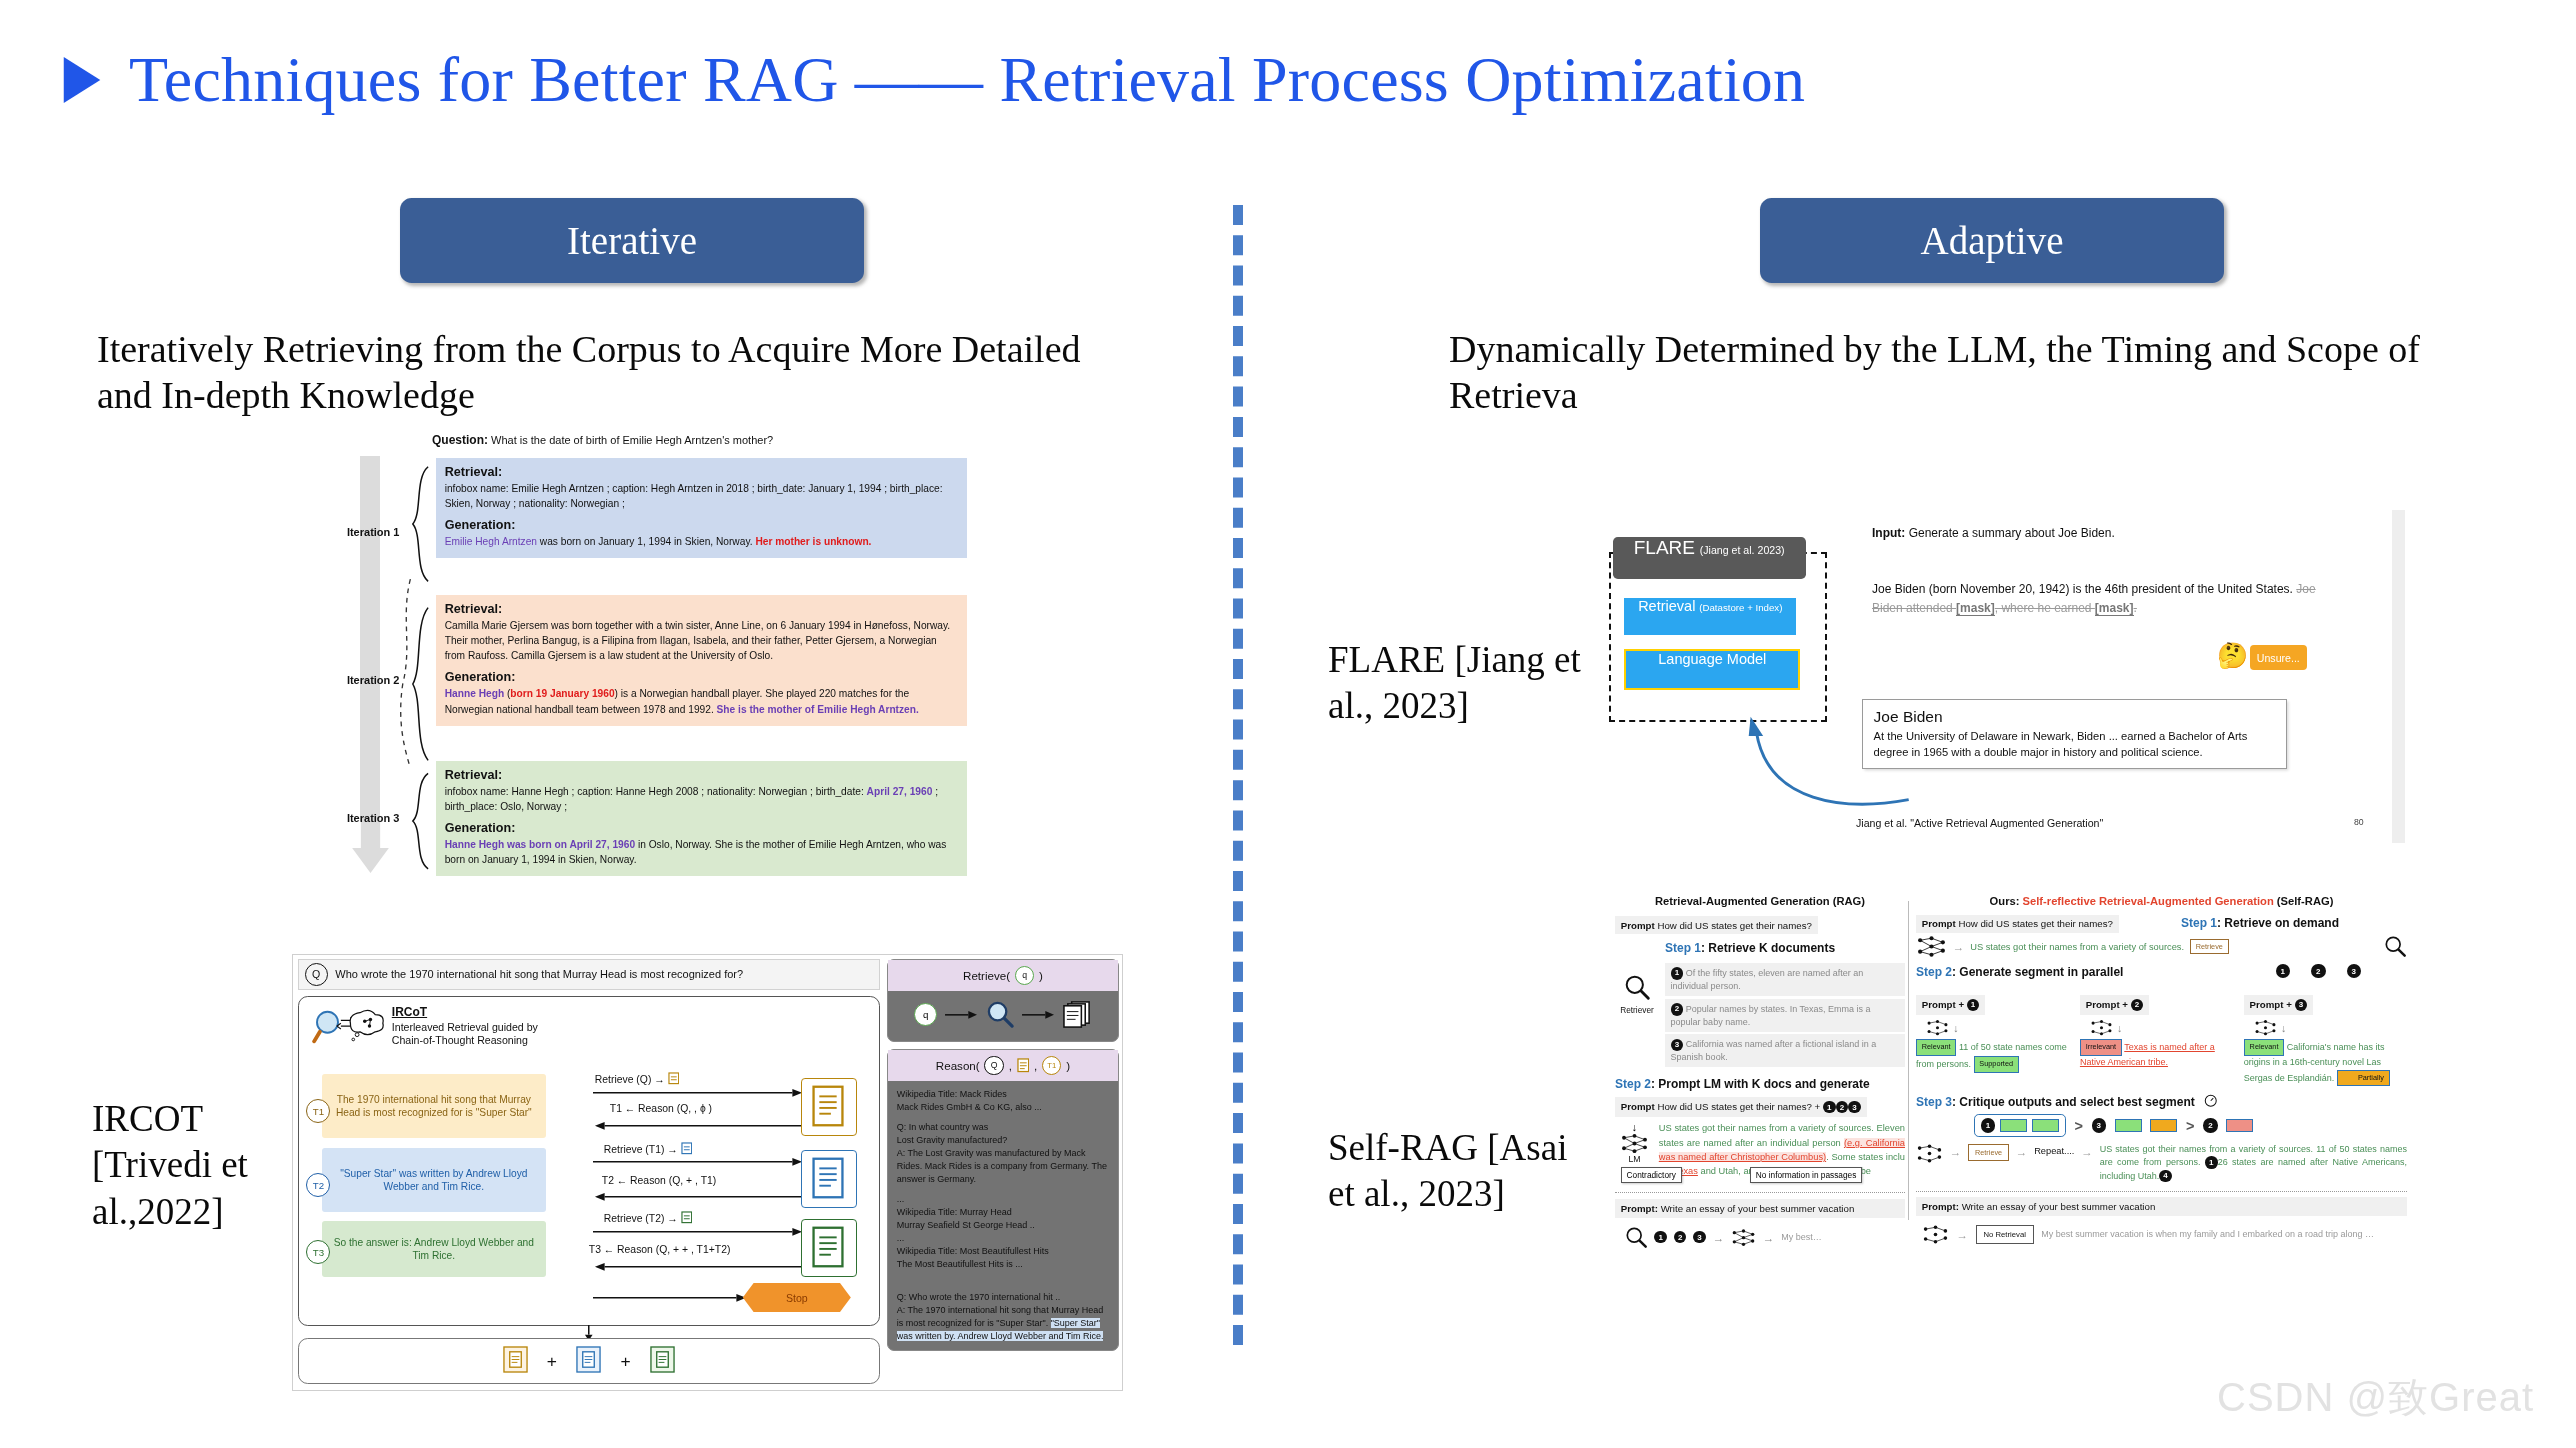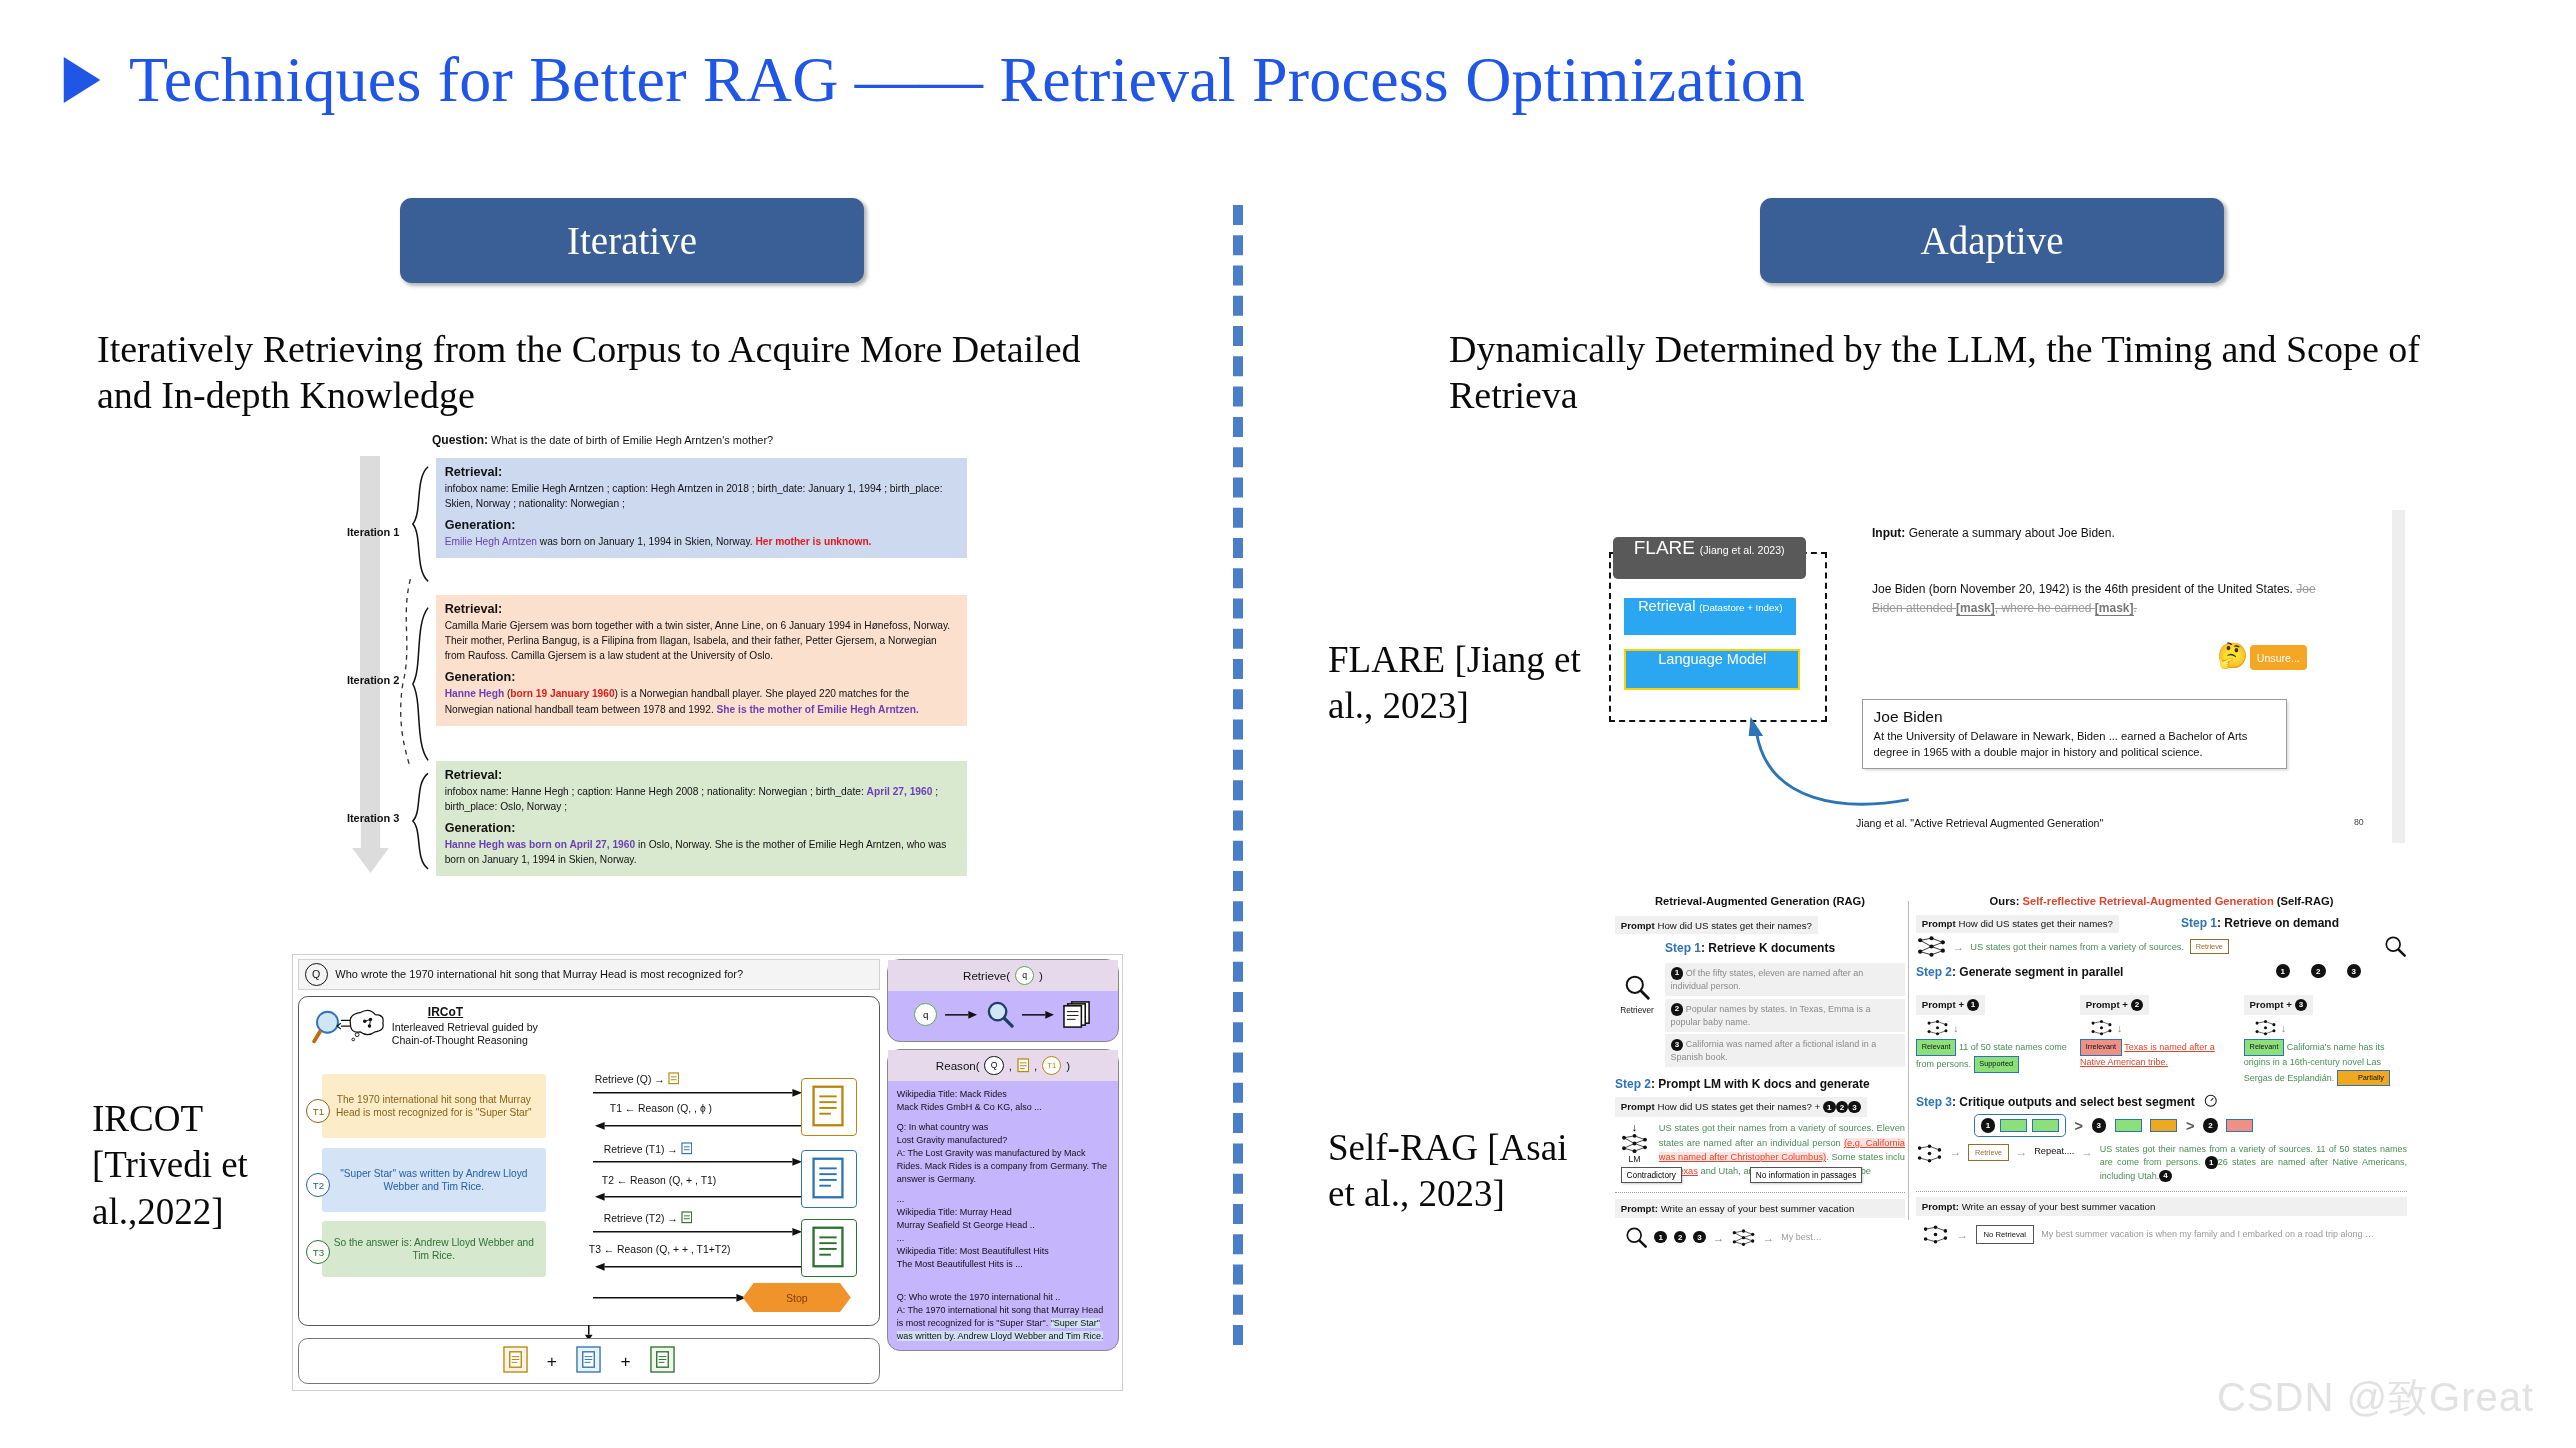--- a/index.html
+++ b/index.html
@@ -81,40 +81,40 @@
   
   #fig-ircot{position:absolute;left:292px;top:954px;width:831px;height:437px;
      font-family:"Liberation Sans", sans-serif;}
   #fig-ircot .outer{position:absolute;inset:0;background:#fff;border:1px solid #cfcfcf;}
   #fig-ircot .qbar{position:absolute;left:5.8px;top:4.8px;width:580px;height:29px;background:#f4f4f4;border:1px solid #d2d2d2;
      display:flex;align-items:center;}
   #fig-ircot .qcirc{width:21px;height:21px;border-radius:50%;border:1.5px solid #111;margin:0 7.7px 0 5.8px;flex:0 0 auto;
      display:flex;align-items:center;justify-content:center;font-size:10.6px;color:#111;}
   #fig-ircot .qtxt{font-size:11px;color:#111;}
   #fig-ircot .mainbox{position:absolute;left:5.8px;top:42px;width:580px;height:328px;border:1.4px solid #555;border-radius:9.7px;background:#fff;}
-  #fig-ircot .ircot-ttl{position:absolute;left:93px;top:7.7px;font-size:12px;font-weight:bold;color:#111;text-decoration:underline;margin-left:36px;}
+  #fig-ircot .ircot-ttl{position:absolute;left:93px;top:7.7px;font-size:12px;font-weight:bold;color:#111;text-decoration:underline;}
   #fig-ircot .ircot-sub{position:absolute;left:93px;top:24px;font-size:10.6px;color:#111;line-height:1.25;width:174px;}
   #fig-ircot .tbox{position:absolute;left:23px;width:224px;border-radius:2.9px;
      display:flex;align-items:center;justify-content:center;text-align:center;font-size:10.2px;line-height:1.3;padding:5.8px;box-sizing:border-box;}
   #fig-ircot .t1{top:77px;height:64px;background:#fdecc8;color:#8a6415;}
   #fig-ircot .t2{top:151px;height:64px;background:#d4e3f5;color:#1f5fa8;}
   #fig-ircot .t3{top:224px;height:56px;background:#d6e9cf;color:#2e7031;}
   #fig-ircot .tcirc{position:absolute;left:7.7px;width:22px;height:22px;border-radius:50%;border:1.4px solid;
      display:flex;align-items:center;justify-content:center;font-size:9.7px;background:#fff;}
   #fig-ircot .arrow-lbl{position:absolute;font-size:10.4px;color:#111;white-space:nowrap;}
   #fig-ircot .docstack{position:absolute;width:54px;height:56px;border-radius:3.9px;border:1.4px solid;background:#fff;}
   #fig-ircot .stopbadge{position:absolute;left:444px;top:286px;width:108px;height:29px;background:#F0932B;
      display:flex;align-items:center;justify-content:center;color:#8a3b00;font-size:10.6px;
      clip-path:polygon(10% 0,90% 0,100% 50%,90% 100%,10% 100%,0 50%);}
   #fig-ircot .bottombar{position:absolute;left:5.8px;top:384px;width:580px;height:44px;border:1.3px solid #777;border-radius:9.7px;background:#fff;
      display:flex;align-items:center;justify-content:center;gap:19.3px;}
   #fig-ircot .plus{font-size:17.4px;color:#111;}
   
   #fig-ircot .rcol{position:absolute;left:595px;top:4.8px;width:232px;}
-  #fig-ircot .rbox{border:1.2px solid #888;border-radius:13px;background:#c4b5fd;margin-bottom:6.8px;}
+  #fig-ircot .rbox{border:1.2px solid #888;border-radius:7px;background:#737373;margin-bottom:6.8px;}
   #fig-ircot .rhead{background:#e7d9ec;text-align:center;font-size:11.6px;color:#111;padding:5.8px 0;
      display:flex;align-items:center;justify-content:center;gap:4.8px;}
   #fig-ircot .rbody{padding:6.8px 8.7px;font-size:9px;color:#111;line-height:1.45;}
   #fig-ircot .rbody p{margin:0 0 6.8px 0;}
   #fig-ircot .minicirc{width:17.4px;height:17.4px;border-radius:50%;border:1.4px solid;display:inline-flex;
      align-items:center;justify-content:center;font-size:8.7px;background:#fff;}
   .hl-blue{background:#cfe0f3;}
 
   
   #fig-flare{position:absolute;left:1603px;top:510px;width:802px;height:348px;

